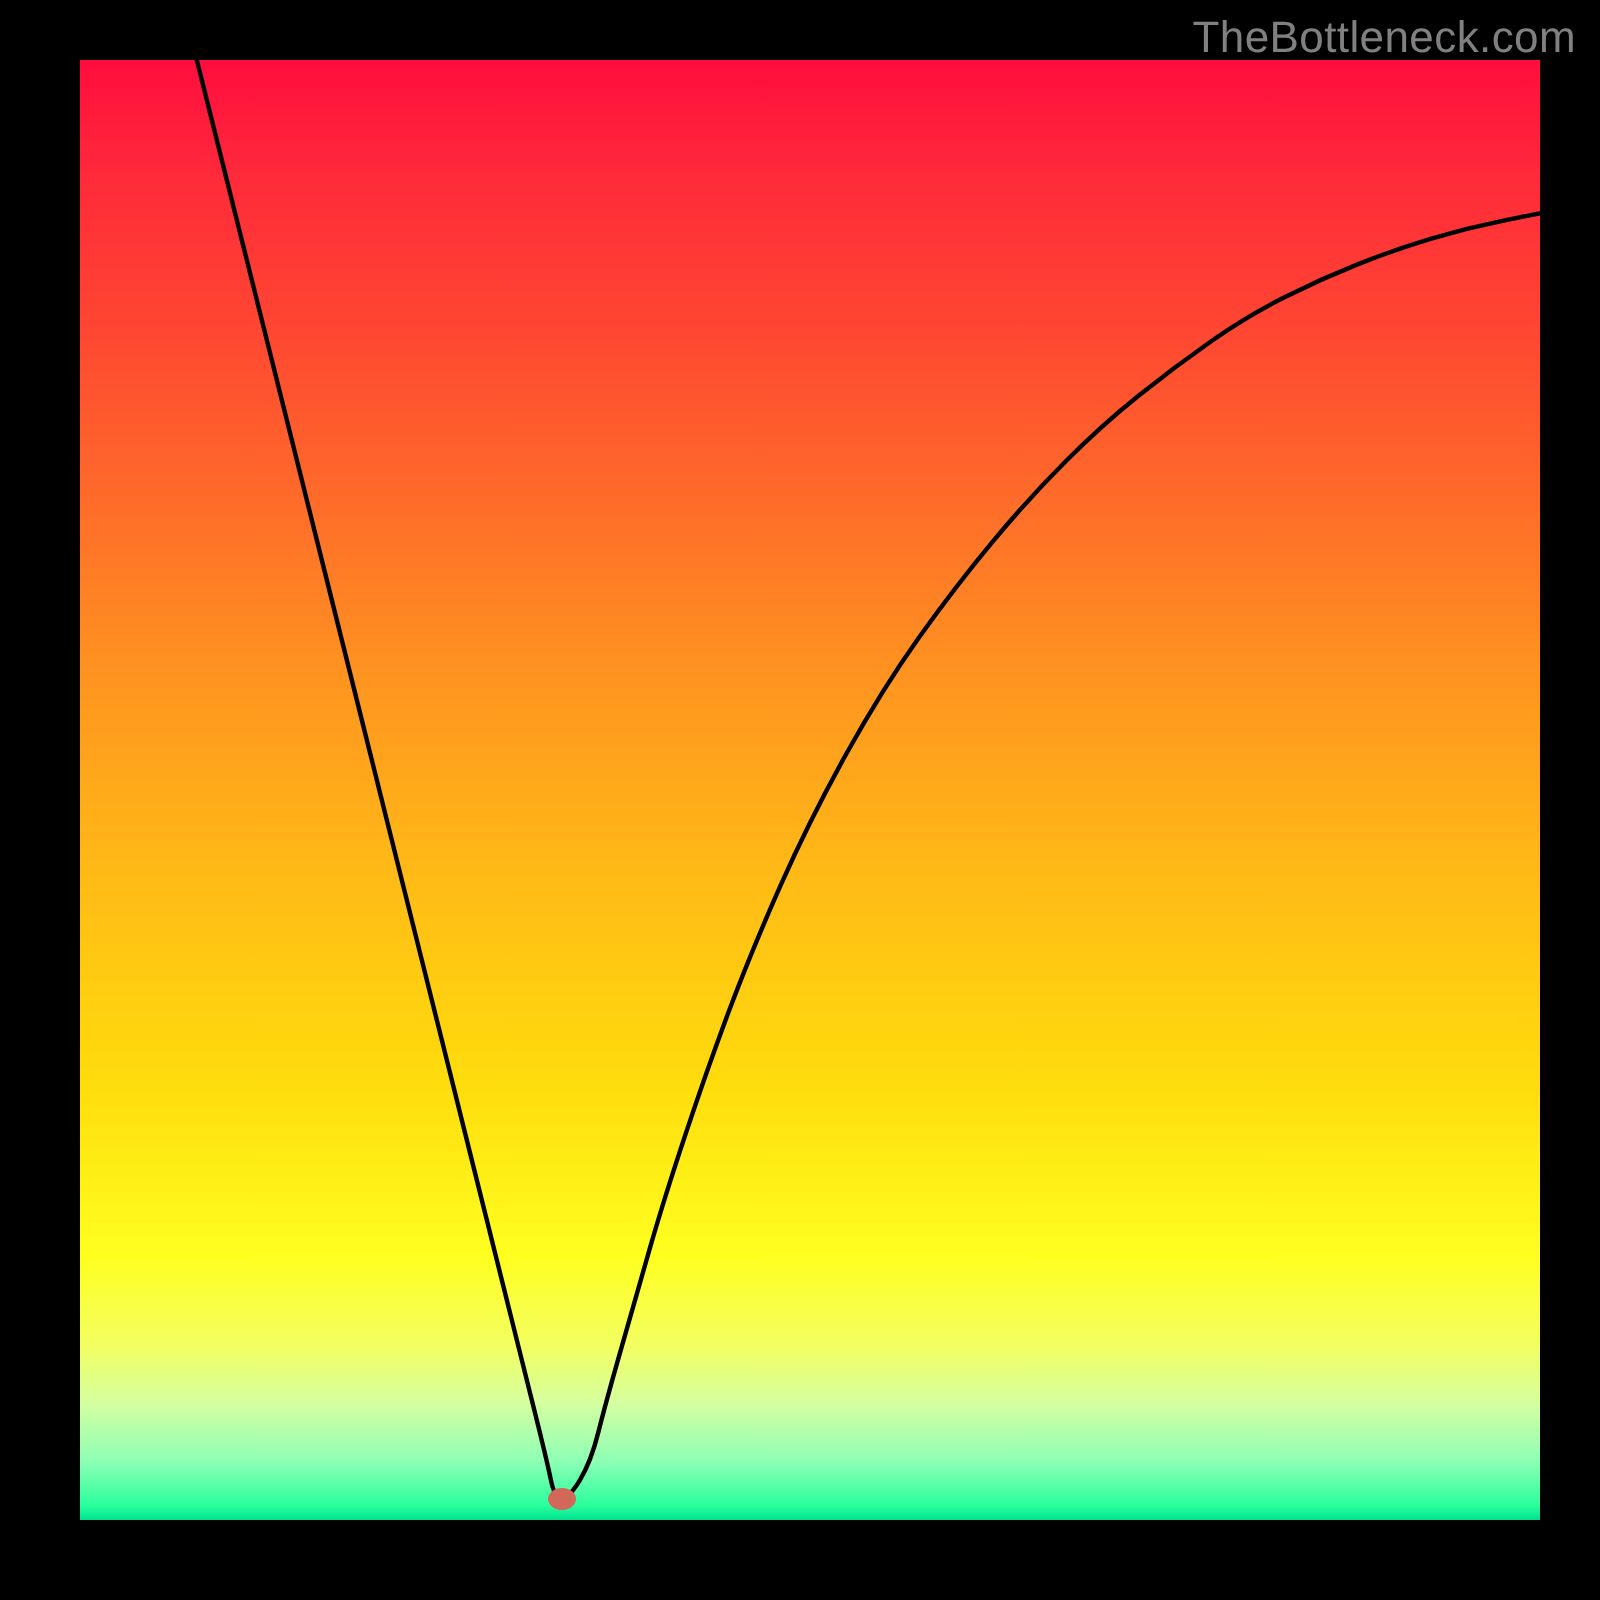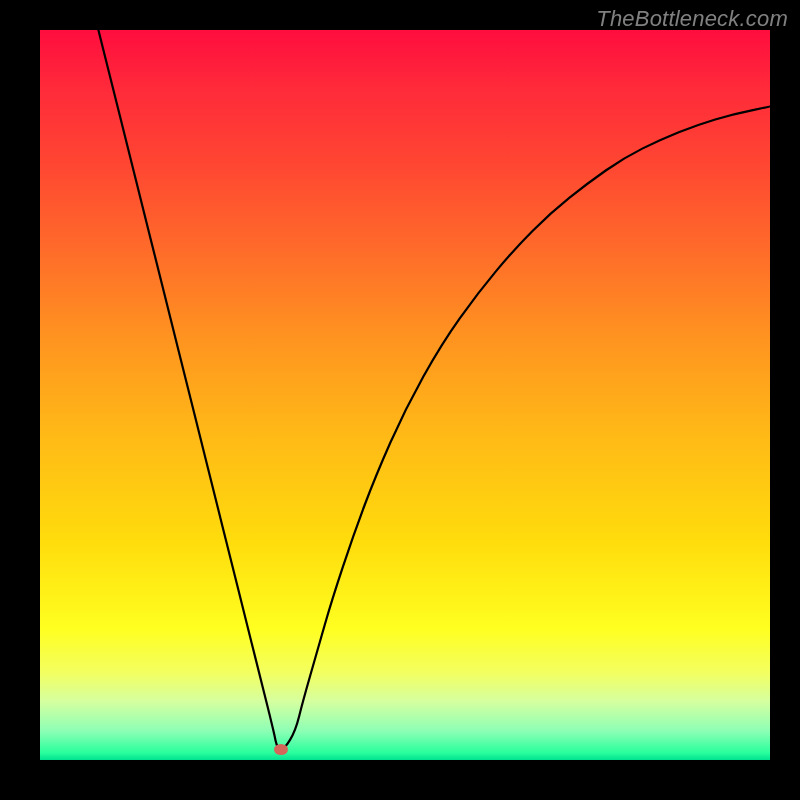--- a/index.html
+++ b/index.html
@@ -42,21 +42,20 @@
     );
   }
   .watermark {
     position: absolute;
     top: 6px;
     right: 12px;
     color: #808080;
     font-size: 22px;
     font-weight: 400;
     letter-spacing: 0.2px;
-    font-style: italic;
   }
   svg.curve {
     position: absolute;
     left: 0;
     top: 0;
     width: 730px;
     height: 730px;
     overflow: visible;
   }
   .marker {

